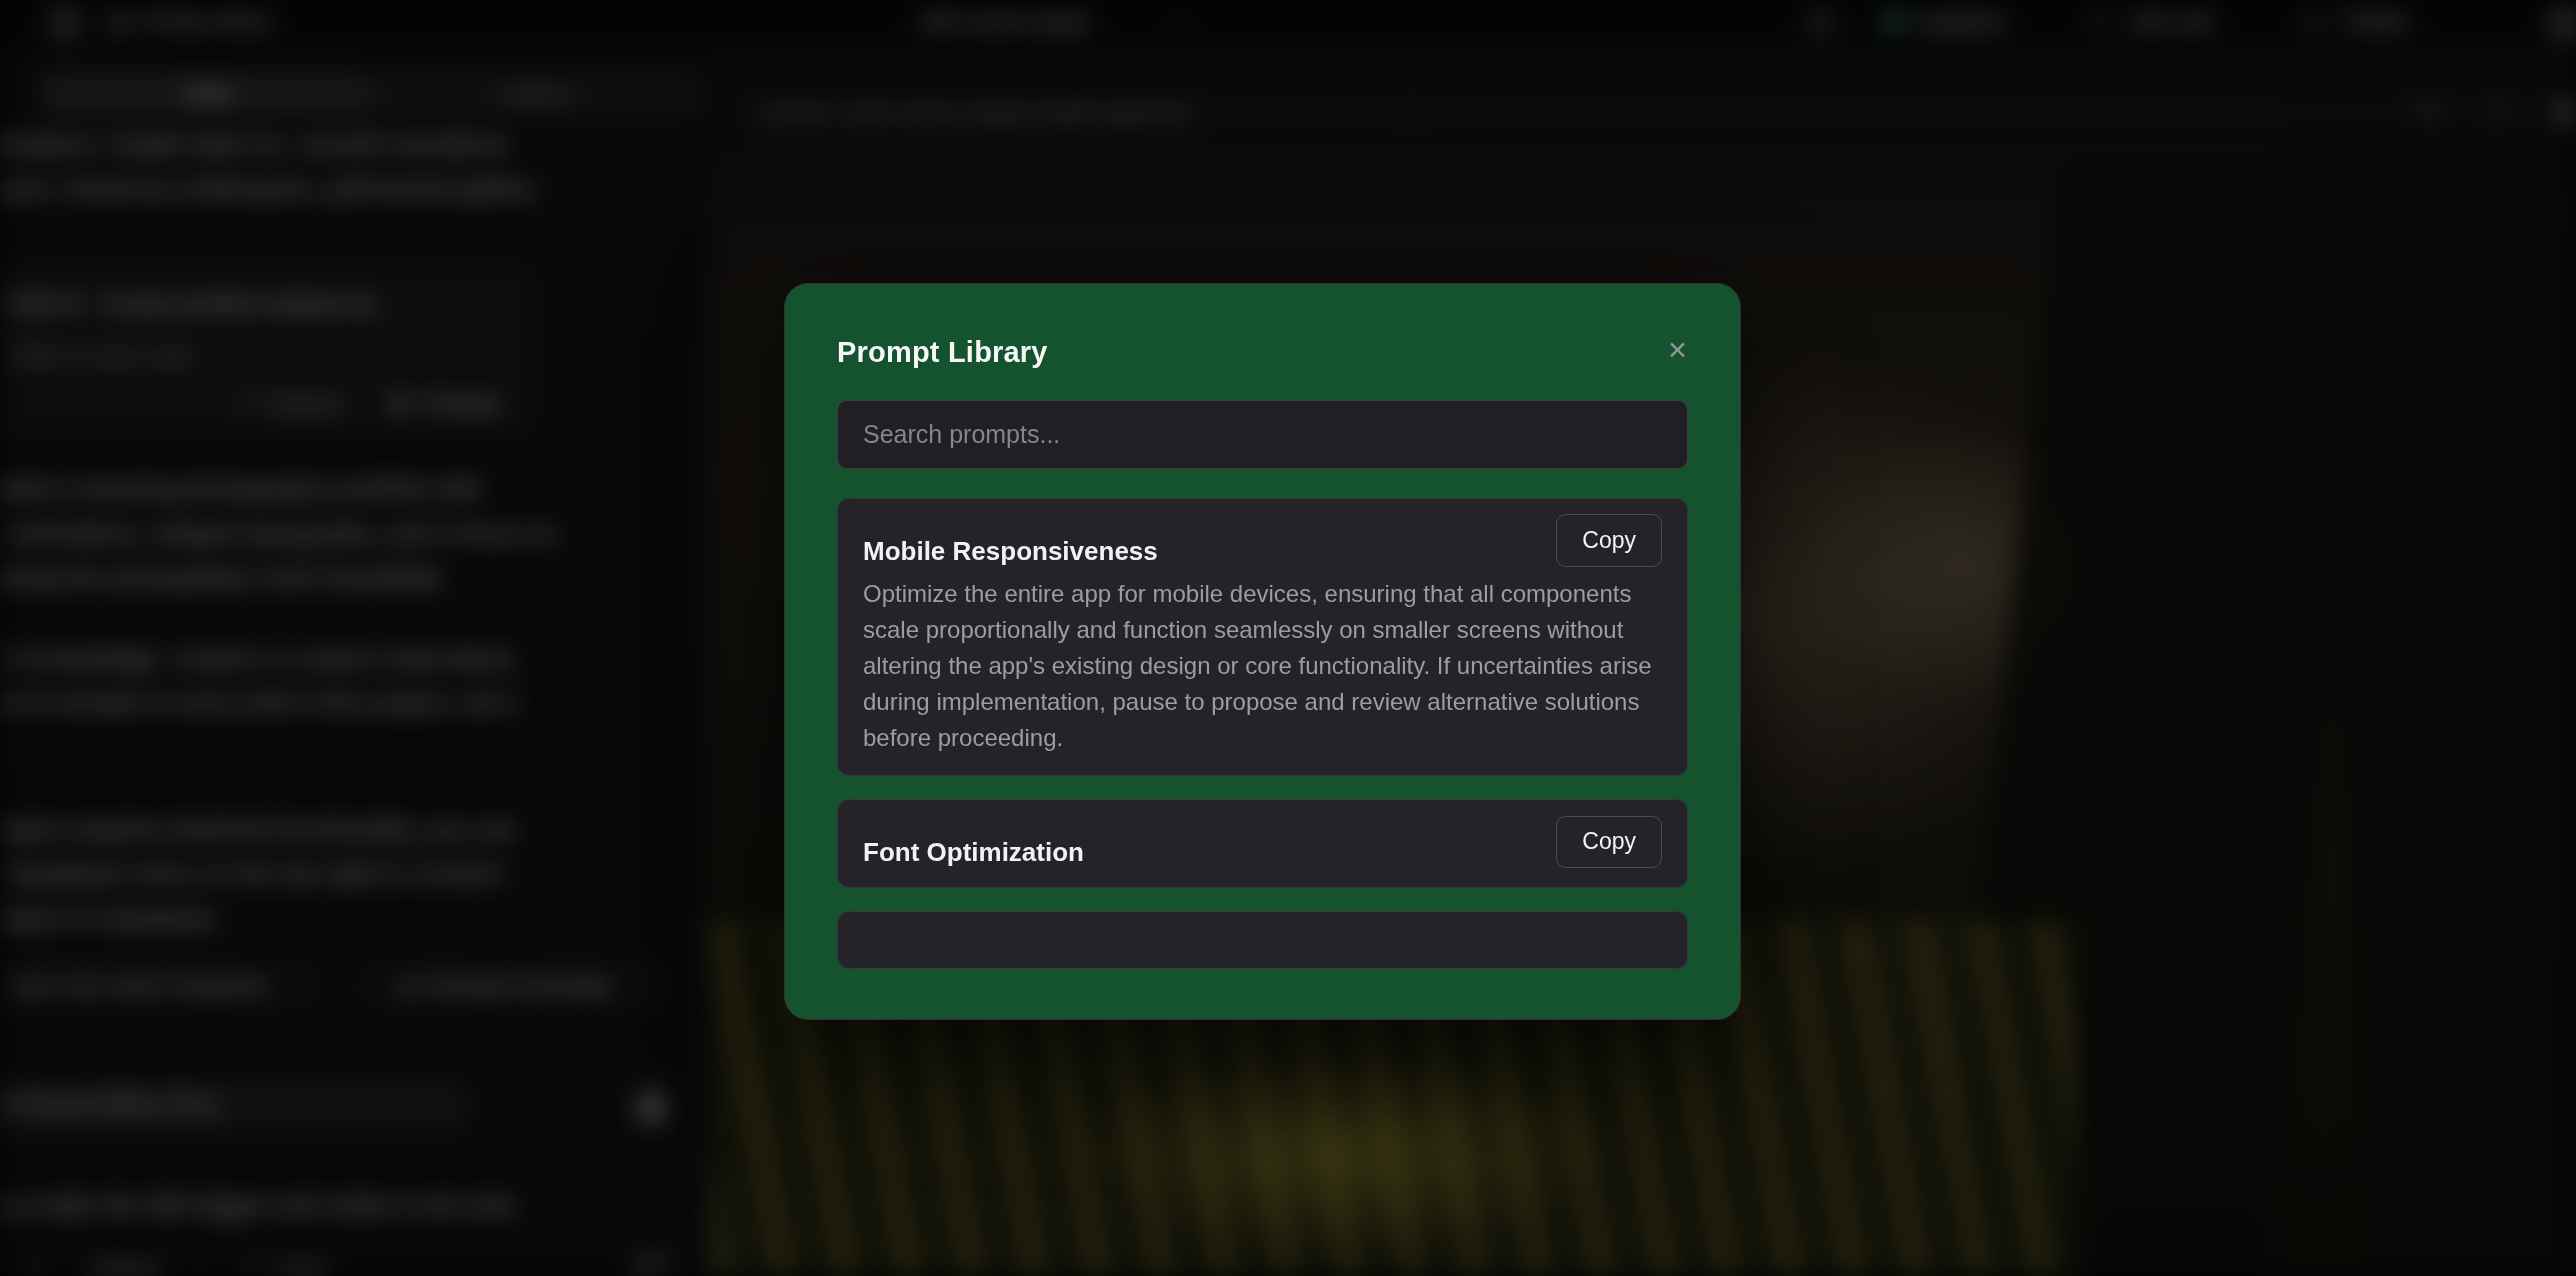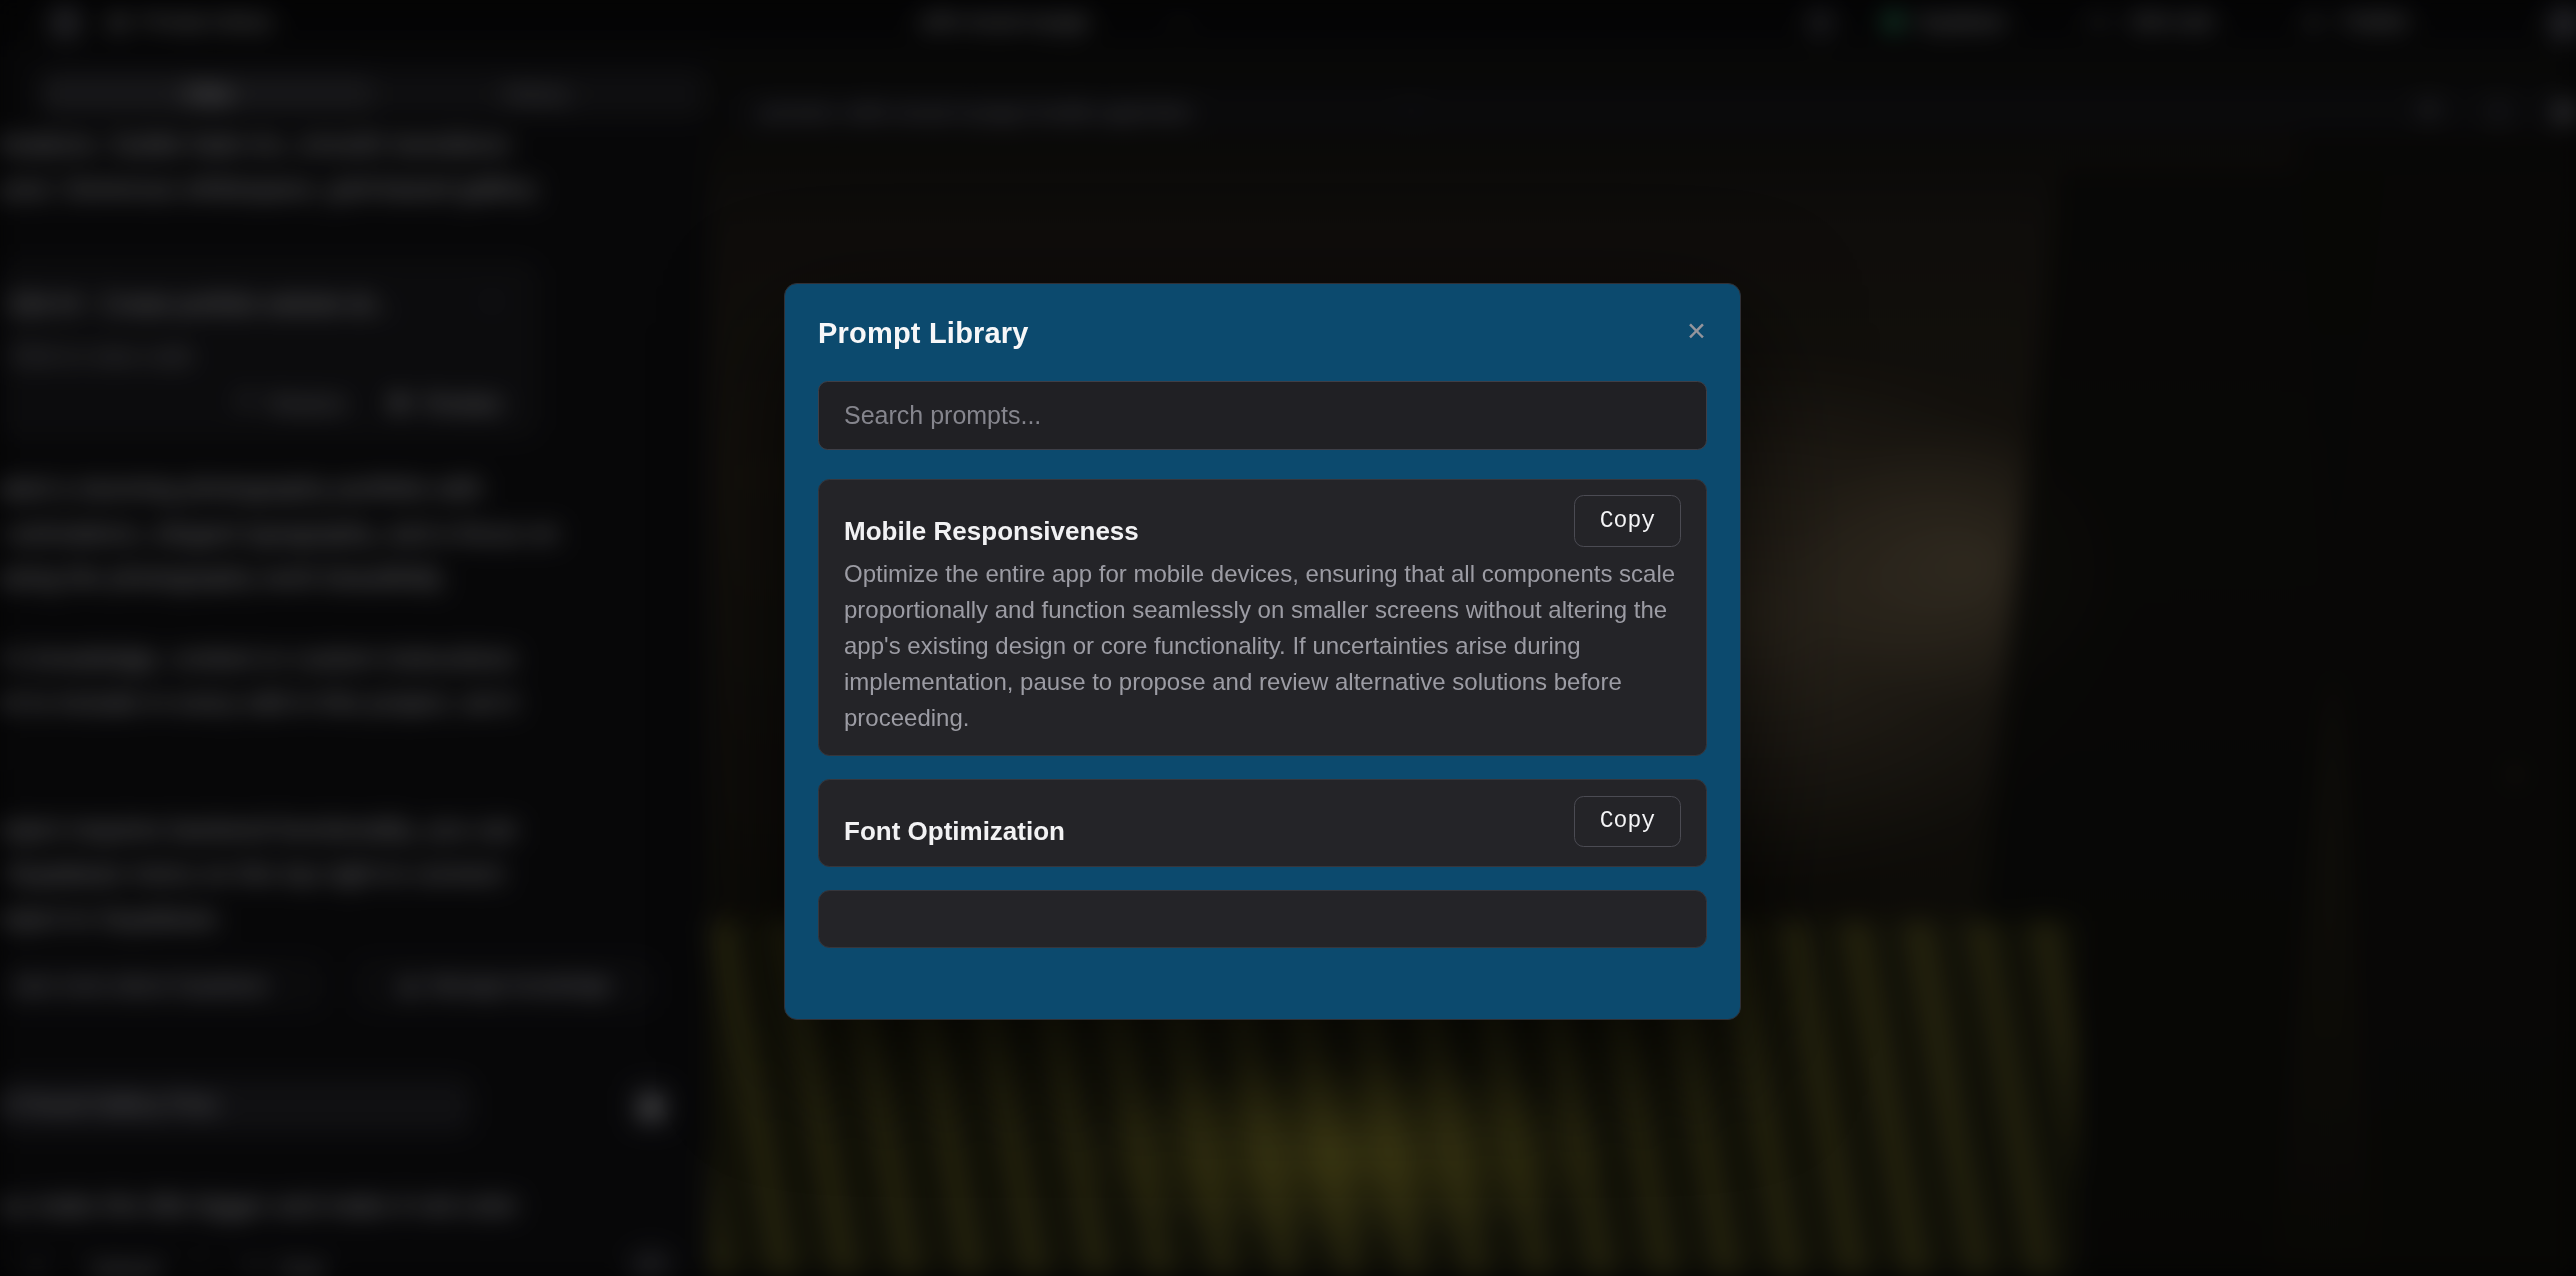--- a/index.html
+++ b/index.html
@@ -28,37 +28,37 @@
   .mainpane{position:absolute;left:710px;top:46px;width:1866px;height:1230px;background:#0d0d0c;overflow:hidden;}
   .urlbar{position:absolute;left:19px;top:44px;width:1846px;height:42px;border-radius:7.7px;background:#101013;}
   .scene{position:absolute;left:0;top:86px;width:1866px;height:1145px;overflow:hidden;
     background:linear-gradient(180deg,#0f0e0c 0%,#191612 8%,#221d15 30%,#1a1711 55%,#14120a 78%,#0d0c08 100%);}
 
   
   .dim{position:absolute;inset:0;background:rgba(2,2,3,0.44);z-index:5;}
 
   
   .modal{position:absolute;left:784px;top:283px;width:957px;height:737px;z-index:10;
-    background:#0c4a6e;border:1px solid #303036;border-radius:13px;box-sizing:border-box;
-    padding:33px;box-shadow:0 39px 116px rgba(0,0,0,.75);}
+    background:#14532d;border:1px solid #303036;border-radius:24px;box-sizing:border-box;
+    padding:52px;box-shadow:0 39px 116px rgba(0,0,0,.75);}
   .modal-head{display:flex;align-items:flex-start;justify-content:space-between;height:37px;}
   .modal-title{font-size:29px;font-weight:700;color:#f7f7f8;letter-spacing:0.2px;}
   .close-btn{background:none;border:none;padding:0;margin-top:1.9px;cursor:pointer;
     font-size:25px;line-height:25px;color:#95959c;}
   .search{margin-top:27px;width:100%;height:69px;box-sizing:border-box;border-radius:9.6px;
     background:#202024;border:1px solid #3e3e46;padding:0 25px;font-size:25px;color:#e8e8ec;
     font-family:"Liberation Sans","DejaVu Sans",sans-serif;outline:none;}
   .search::placeholder{color:#85858d;}
   .plist{margin-top:29px;height:510px;overflow:hidden;}
   .pcard{background:#242428;border:1px solid #36363c;border-radius:11.6px;box-sizing:border-box;
     padding:15.4px 25px 19px 25px;margin-bottom:23px;}
   .pcard-head{display:flex;align-items:flex-end;justify-content:space-between;}
   .pcard-title{font-size:26px;font-weight:700;color:#f2f2f4;}
   .copy-btn{background:transparent;border:1px solid #4b4b53;border-radius:9.6px;padding:11.6px 25px;
-    font-size:23px;color:#f4f4f6;font-family:Liberation Mono, monospace;cursor:pointer;}
+    font-size:23px;color:#f4f4f6;font-family:Liberation Sans, sans-serif;cursor:pointer;}
   .pcard-desc{margin-top:9.6px;font-size:24px;line-height:36px;color:#9c9ca4;}
   .pcard-stub{height:58px;margin-bottom:0;}
 </style>
 </head>
 <body>
 
 <div class="stage">
 
   <div class="backdrop">
     <div class="bgstage">

